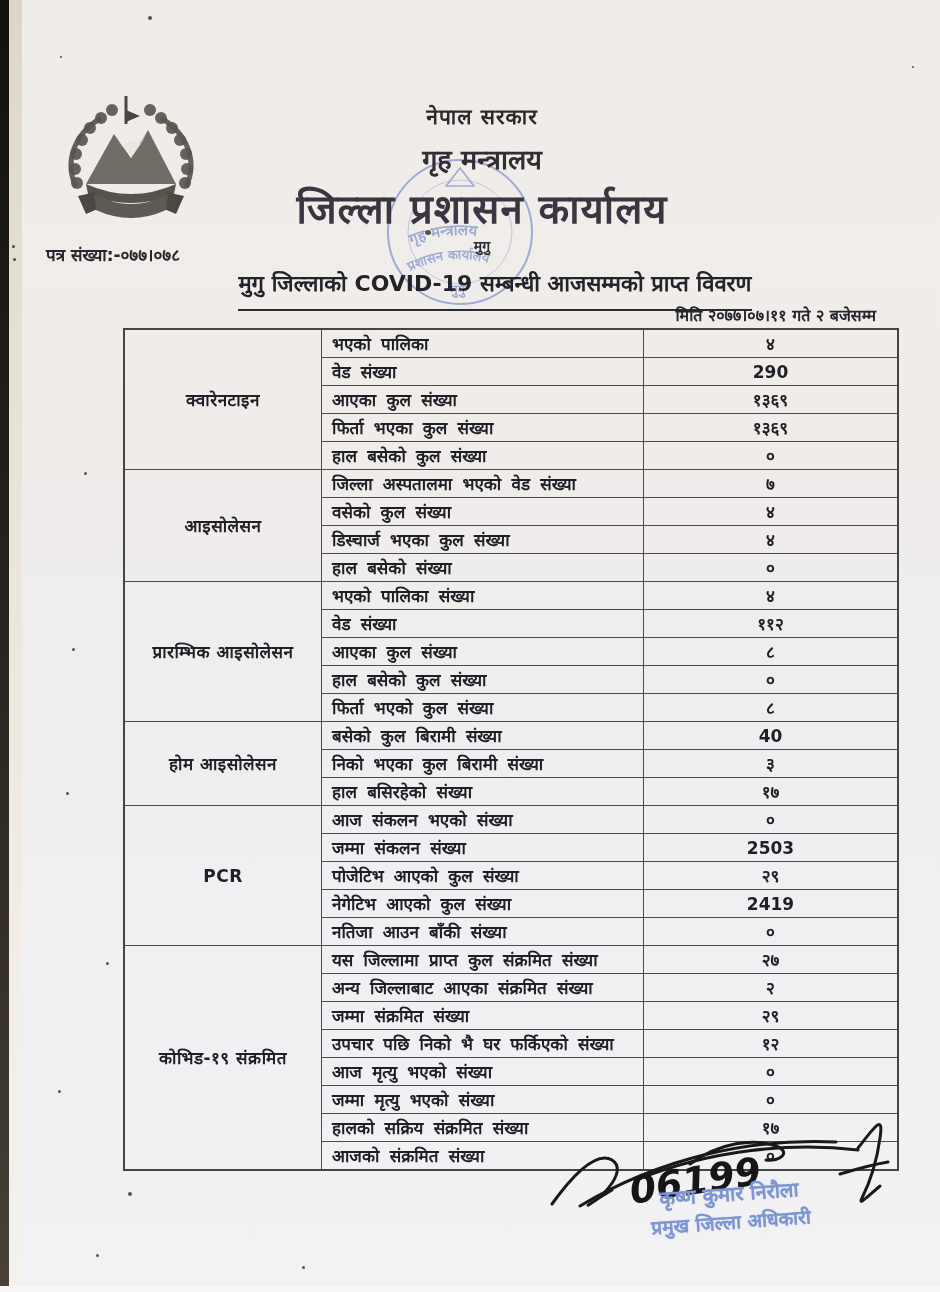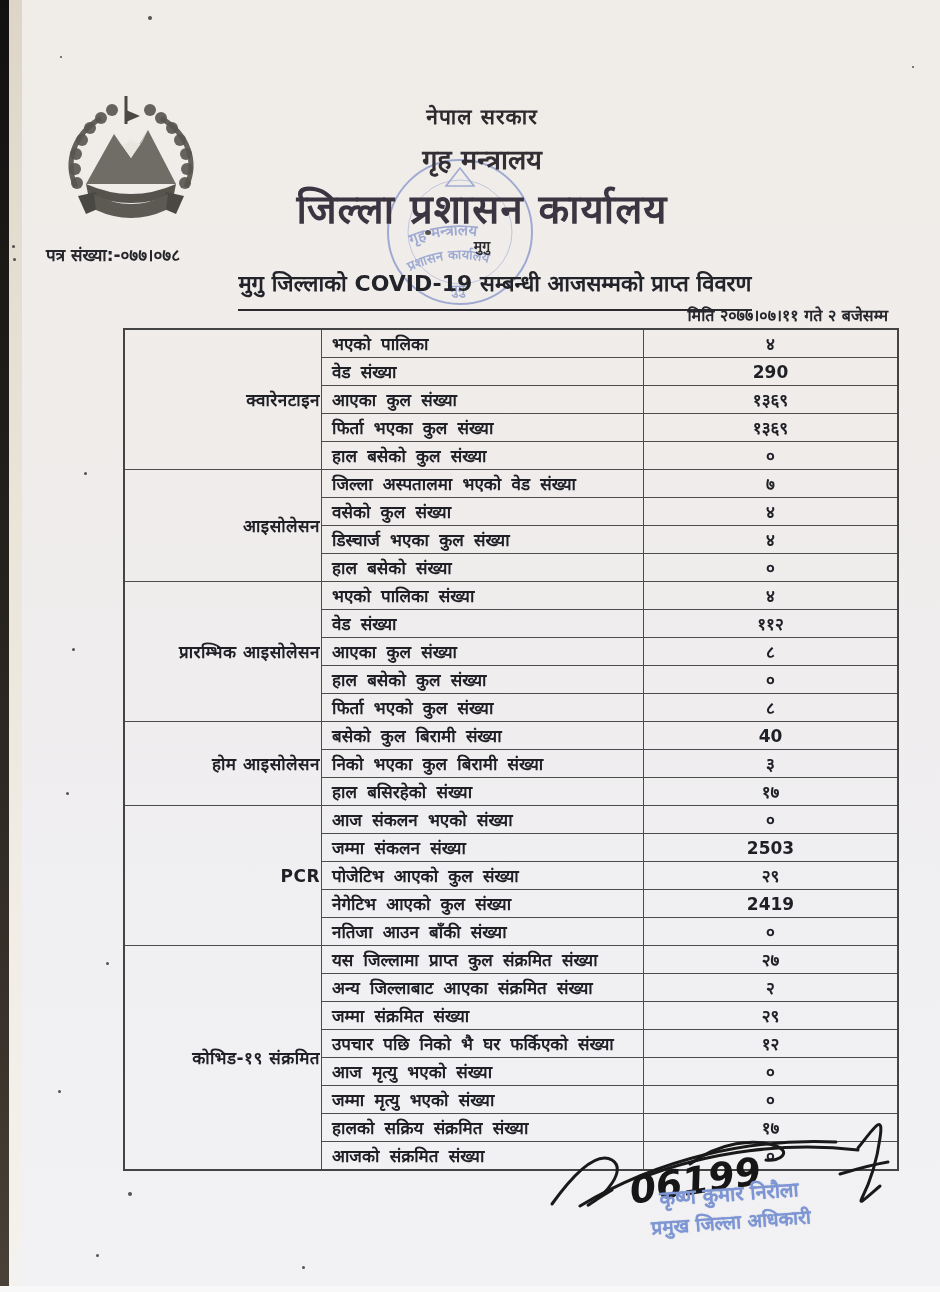--- a/index.html
+++ b/index.html
@@ -23,35 +23,35 @@
   
   .hdr-line{position:absolute;left:0;width:100%;text-align:center;transform:translateX(12px);}
   .gov{top:102px;font-size:21px;font-weight:700;color:#2d2a2e;letter-spacing:1px;}
   .ministry{top:140px;font-size:27px;font-weight:700;color:#322e34;}
   .office{top:180px;font-size:40px;font-weight:700;color:#3b3542;letter-spacing:1px;}
   .district{top:236px;font-size:14px;font-weight:600;color:#2b2b30;}
   .letter-no{position:absolute;left:30px;top:243px;font-size:17px;font-weight:700;color:#26262c;margin-left:16px;}
   .doc-title{position:absolute;left:0;top:267px;width:100%;text-align:center;transform:translateX(25px);}
   .doc-title span{display:inline-block;font-size:22px;font-weight:700;color:#23232a;
     border-bottom:2px solid #2a2a30;padding-bottom:12px;}
-  .date-line{position:absolute;right:52px;top:304px;font-size:16px;font-weight:700;color:#26262c;}
+  .date-line{position:absolute;right:64px;top:304px;font-size:16px;font-weight:700;color:#26262c;}
 
   
   .emblem{position:absolute;left:56px;top:92px;}
 
   
   .stamp-svg{position:absolute;left:374px;top:146px;opacity:.62;}
 
   
   table.covid{position:absolute;left:123px;top:328px;width:755px;
     border-collapse:collapse;table-layout:fixed;}
   table.covid td{border:1px solid #4c4c4c;height:25px;font-size:17px;
     color:#1f1f26;overflow:hidden;white-space:nowrap;}
   table.covid{border:2px solid #444;}
-  td.cat{width:194px;text-align:right;font-weight:700;letter-spacing:.5px;}
+  td.cat{width:194px;text-align:center;font-weight:700;letter-spacing:.5px;}
   td.lbl{width:310px;padding-left:10px;font-weight:600;font-family:Liberation Mono, monospace;}
   td.val{width:251px;text-align:center;font-weight:700;font-size:16px;}
 
   
   .sig{position:absolute;left:540px;top:1102px;}
   .sig path{fill:none;stroke:#191919;stroke-width:3;stroke-linecap:round;}
   .sig text{fill:#161616;font-style:italic;font-weight:600;}
 
   
   .name-stamp{position:absolute;left:585px;top:1180px;width:290px;text-align:center;

